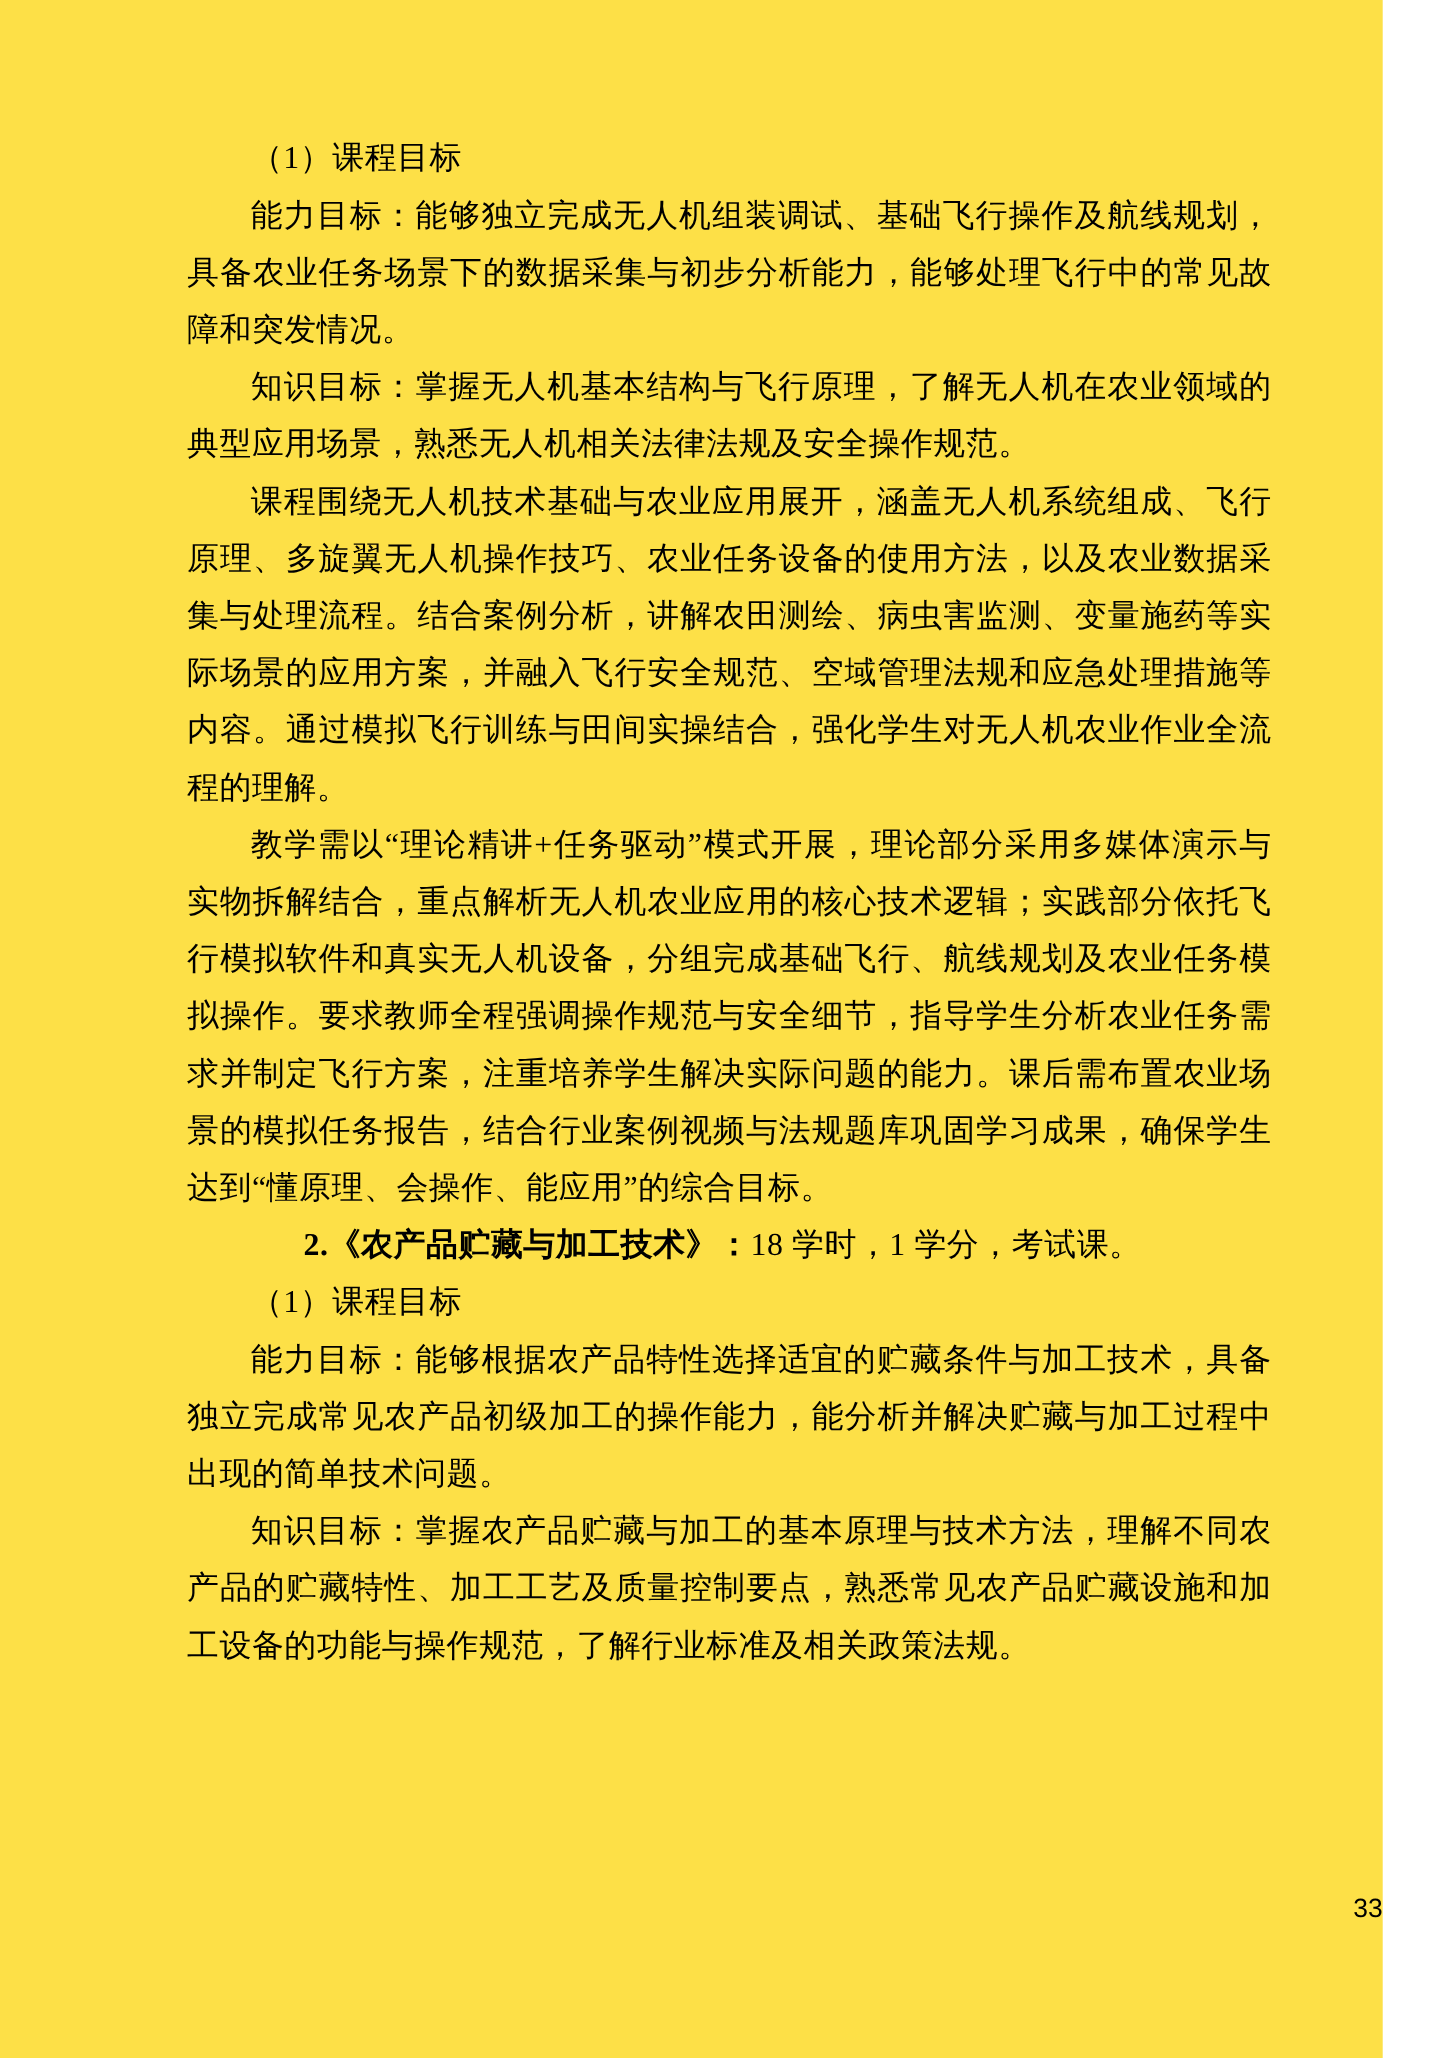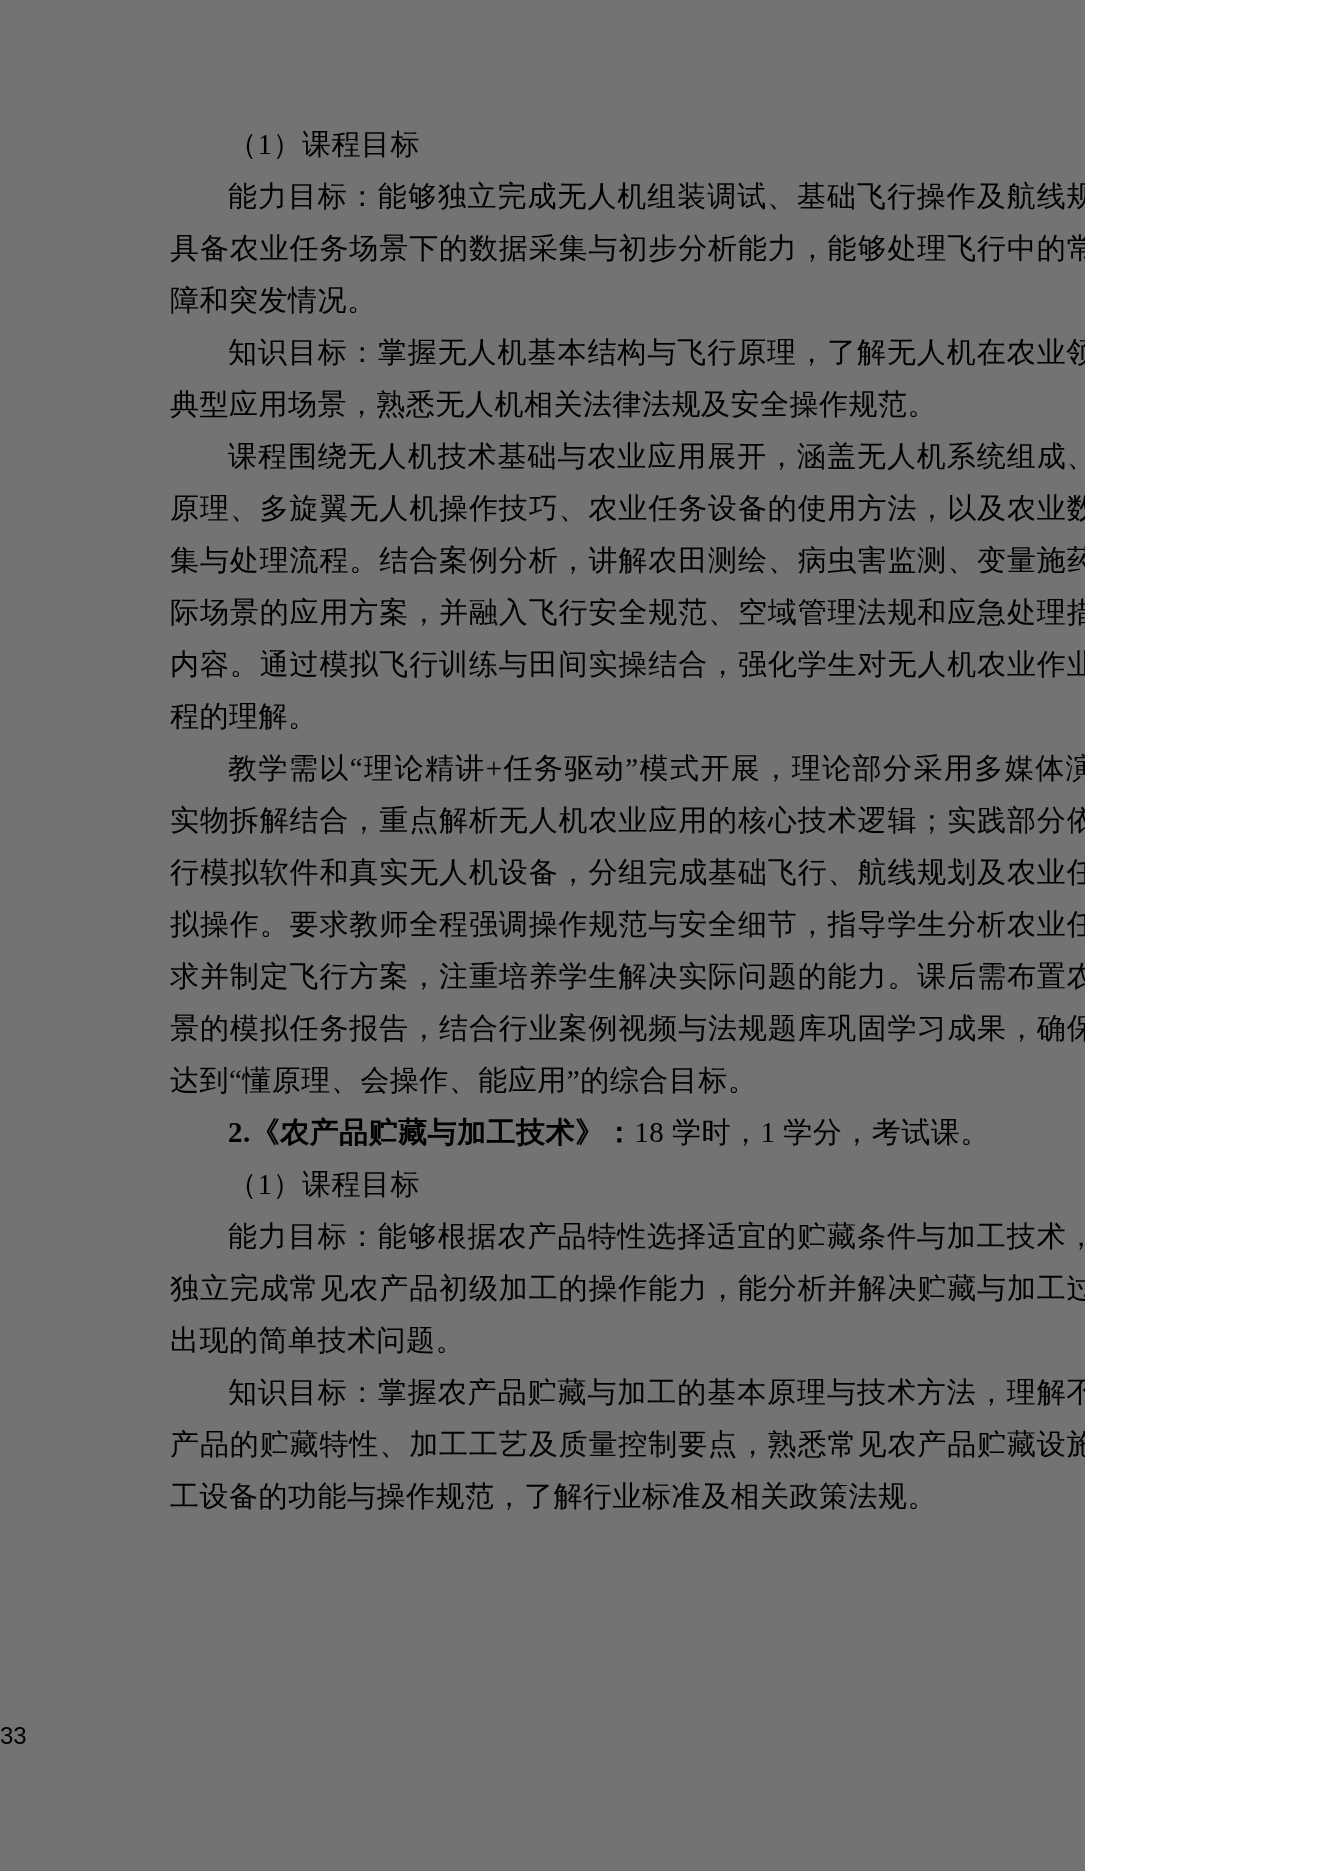--- a/index.html
+++ b/index.html
@@ -2,23 +2,23 @@
 <html lang="zh"><head>
 <meta charset="utf-8">
 <style>
   html, body {
     margin: 0;
     padding: 0;
     background: #ffffff;
   }
   .page {
     position: relative;
-    width: 1085px;
+    width: 1257px;
     height: 1871px;
-    background: #737373;
+    background: #fde047;
     overflow: hidden;
     font-family: "Liberation Serif", "DejaVu Serif", serif;
     color: #000000;
   }
   .content {
     position: absolute;
     left: 170px;
     top: 118px;
     width: 986px;
   }
@@ -28,27 +28,28 @@
     font-size: 29px;
     line-height: 52px;
     text-align: justify;
     text-justify: inter-ideograph;
     text-indent: 2em;
     letter-spacing: 0.5px;
     word-break: break-all;
   }
   .content p .bold-lead {
     font-weight: bold;
+    margin-left: 48px;
   }
   .footer {
     position: absolute;
     left: 0;
     top: 1722px;
     width: 100%;
-    text-align: left;
+    text-align: right;
     font-size: 24px;
     font-family: "Liberation Sans", "DejaVu Sans", sans-serif;
     color: #000000;
   }
 </style>
 </head>
 <body>
 
 <div class="page">
   <div class="content">

